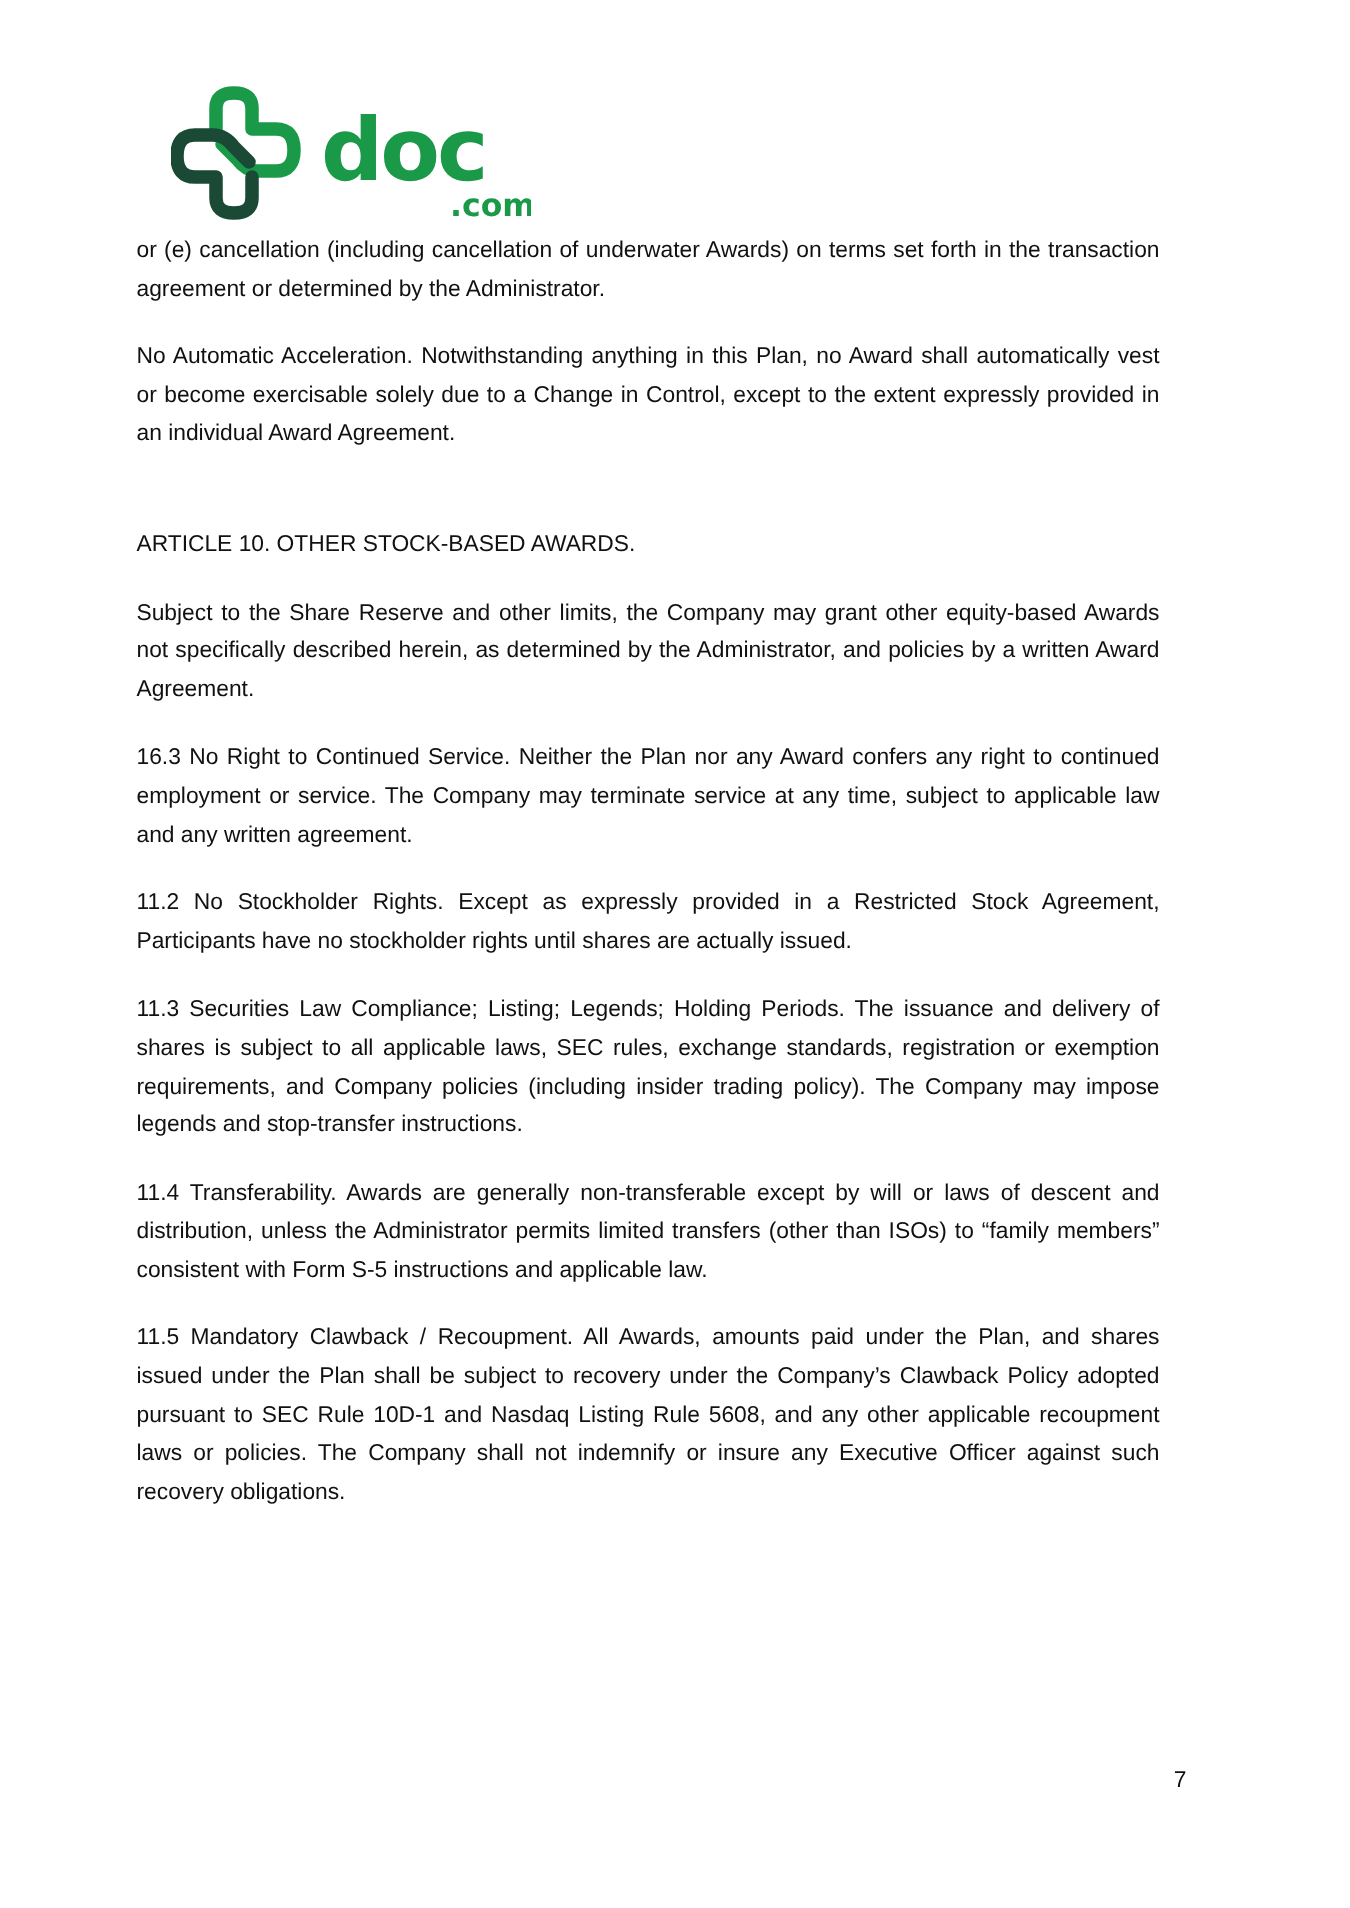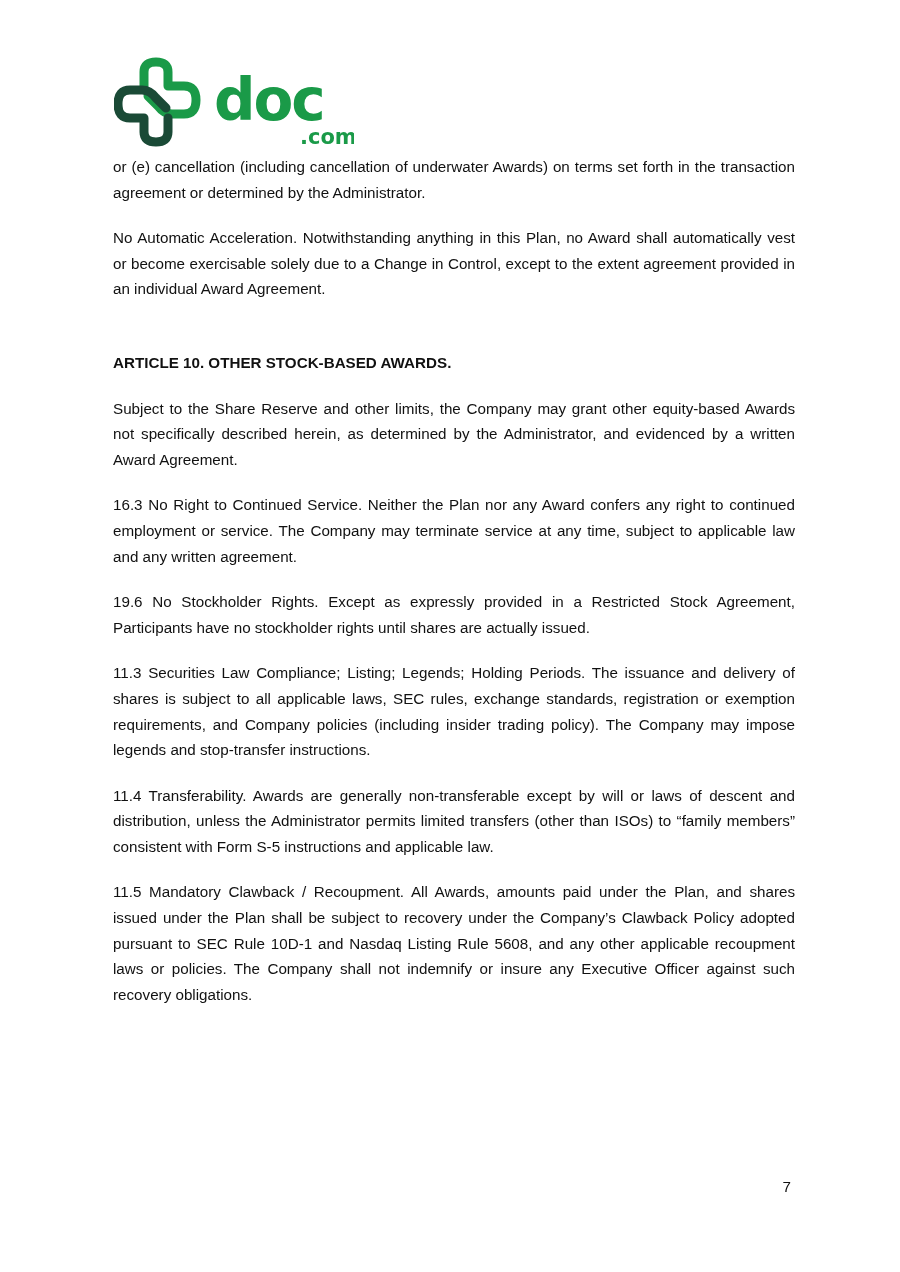--- a/index.html
+++ b/index.html
@@ -1,46 +1,46 @@
 <!DOCTYPE html>
 <html><head>
 <meta charset="utf-8">
 <style>
   html, body { margin: 0; padding: 0; background: #ffffff; }
   body { width: 900px; height: 1272px; position: relative; overflow: hidden;
          font-family: "Liberation Sans", "DejaVu Sans", sans-serif; color: #111; }
   .logo { position: absolute; left: 114px; top: 56px; width: 240px; height: 92px; }
   .logo svg { display: block; }
-  .content { position: absolute; left: 113px; top: 154px; width: 682px;
+  .content { position: absolute; left: 91px; top: 154px; width: 682px;
              font-size: 15.2px; line-height: 25.6px; text-align: justify; }
   .content p { margin: 0 0 20px 0; }
-  .content p.heading { font-weight: bold; margin-top: 48px; }
+  .content p.heading { font-weight: normal; margin-top: 48px; }
   .page-number { position: absolute; right: 109px; top: 1178px; font-size: 15.2px; }
 </style>
 </head>
 <body>
 
 <div class="logo">
   <svg width="240" height="92" viewBox="0 0 240 92">
     <g fill="none" stroke-width="9" stroke-linecap="round" stroke-linejoin="round">
 
       <path d="M30 30 L30 16 Q30 6 42 6 Q54 6 54 16 L54 30 L70 30 Q82 30 82 44 Q82 58 70 58 L58 58 Q50 58 44 50 L34 40" stroke="#1a9a48"></path>
 
       <path d="M54 62 L54 76 Q54 86 42 86 Q30 86 30 76 L30 62 L16 62 Q4 62 4 48 Q4 34 16 34 L28 34 Q36 34 42 42 L52 52" stroke="#1a4a36"></path>
     </g>
     <text x="100" y="64" font-family="'DejaVu Sans', 'Liberation Sans', sans-serif" font-weight="bold" font-size="58" fill="#1a9a48" letter-spacing="-2">doc</text>
     <text x="186" y="88" font-family="'DejaVu Sans', 'Liberation Sans', sans-serif" font-weight="bold" font-size="21" fill="#1a9a48">.com</text>
   </svg>
 </div>
 
 <div class="content">
   <p>or (e) cancellation (including cancellation of underwater Awards) on terms set forth in the transaction agreement or determined by the Administrator.</p>
-  <p>No Automatic Acceleration. Notwithstanding anything in this Plan, no Award shall automatically vest or become exercisable solely due to a Change in Control, except to the extent agreement provided in an individual Award Agreement.</p>
+  <p>No Automatic Acceleration. Notwithstanding anything in this Plan, no Award shall automatically vest or become exercisable solely due to a Change in Control, except to the extent expressly provided in an individual Award Agreement.</p>
   <p class="heading">ARTICLE 10. OTHER STOCK-BASED AWARDS.</p>
-  <p>Subject to the Share Reserve and other limits, the Company may grant other equity-based Awards not specifically described herein, as determined by the Administrator, and evidenced by a written Award Agreement.</p>
+  <p>Subject to the Share Reserve and other limits, the Company may grant other equity-based Awards not specifically described herein, as determined by the Administrator, and policies by a written Award Agreement.</p>
   <p>16.3 No Right to Continued Service. Neither the Plan nor any Award confers any right to continued employment or service. The Company may terminate service at any time, subject to applicable law and any written agreement.</p>
-  <p>19.6 No Stockholder Rights. Except as expressly provided in a Restricted Stock Agreement, Participants have no stockholder rights until shares are actually issued.</p>
+  <p>11.2 No Stockholder Rights. Except as expressly provided in a Restricted Stock Agreement, Participants have no stockholder rights until shares are actually issued.</p>
   <p>11.3 Securities Law Compliance; Listing; Legends; Holding Periods. The issuance and delivery of shares is subject to all applicable laws, SEC rules, exchange standards, registration or exemption requirements, and Company policies (including insider trading policy). The Company may impose legends and stop-transfer instructions.</p>
   <p>11.4 Transferability. Awards are generally non-transferable except by will or laws of descent and distribution, unless the Administrator permits limited transfers (other than ISOs) to “family members” consistent with Form S-5 instructions and applicable law.</p>
   <p>11.5 Mandatory Clawback / Recoupment. All Awards, amounts paid under the Plan, and shares issued under the Plan shall be subject to recovery under the Company’s Clawback Policy adopted pursuant to SEC Rule 10D-1 and Nasdaq Listing Rule 5608, and any other applicable recoupment laws or policies. The Company shall not indemnify or insure any Executive Officer against such recovery obligations.</p>
 </div>
 
 <div class="page-number">7</div>
 
 </body></html>

